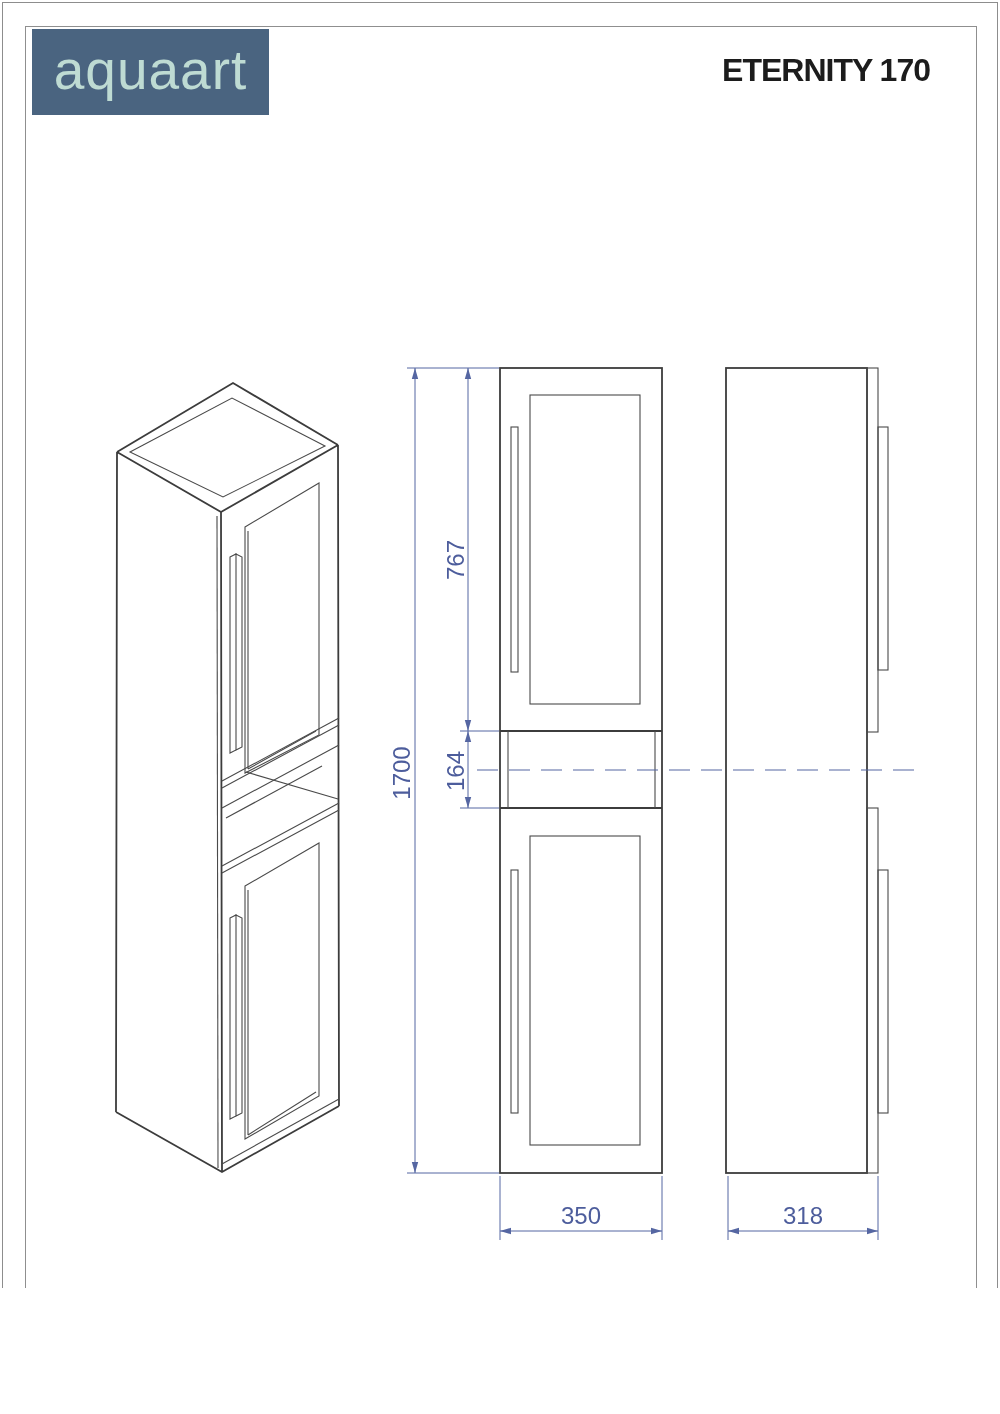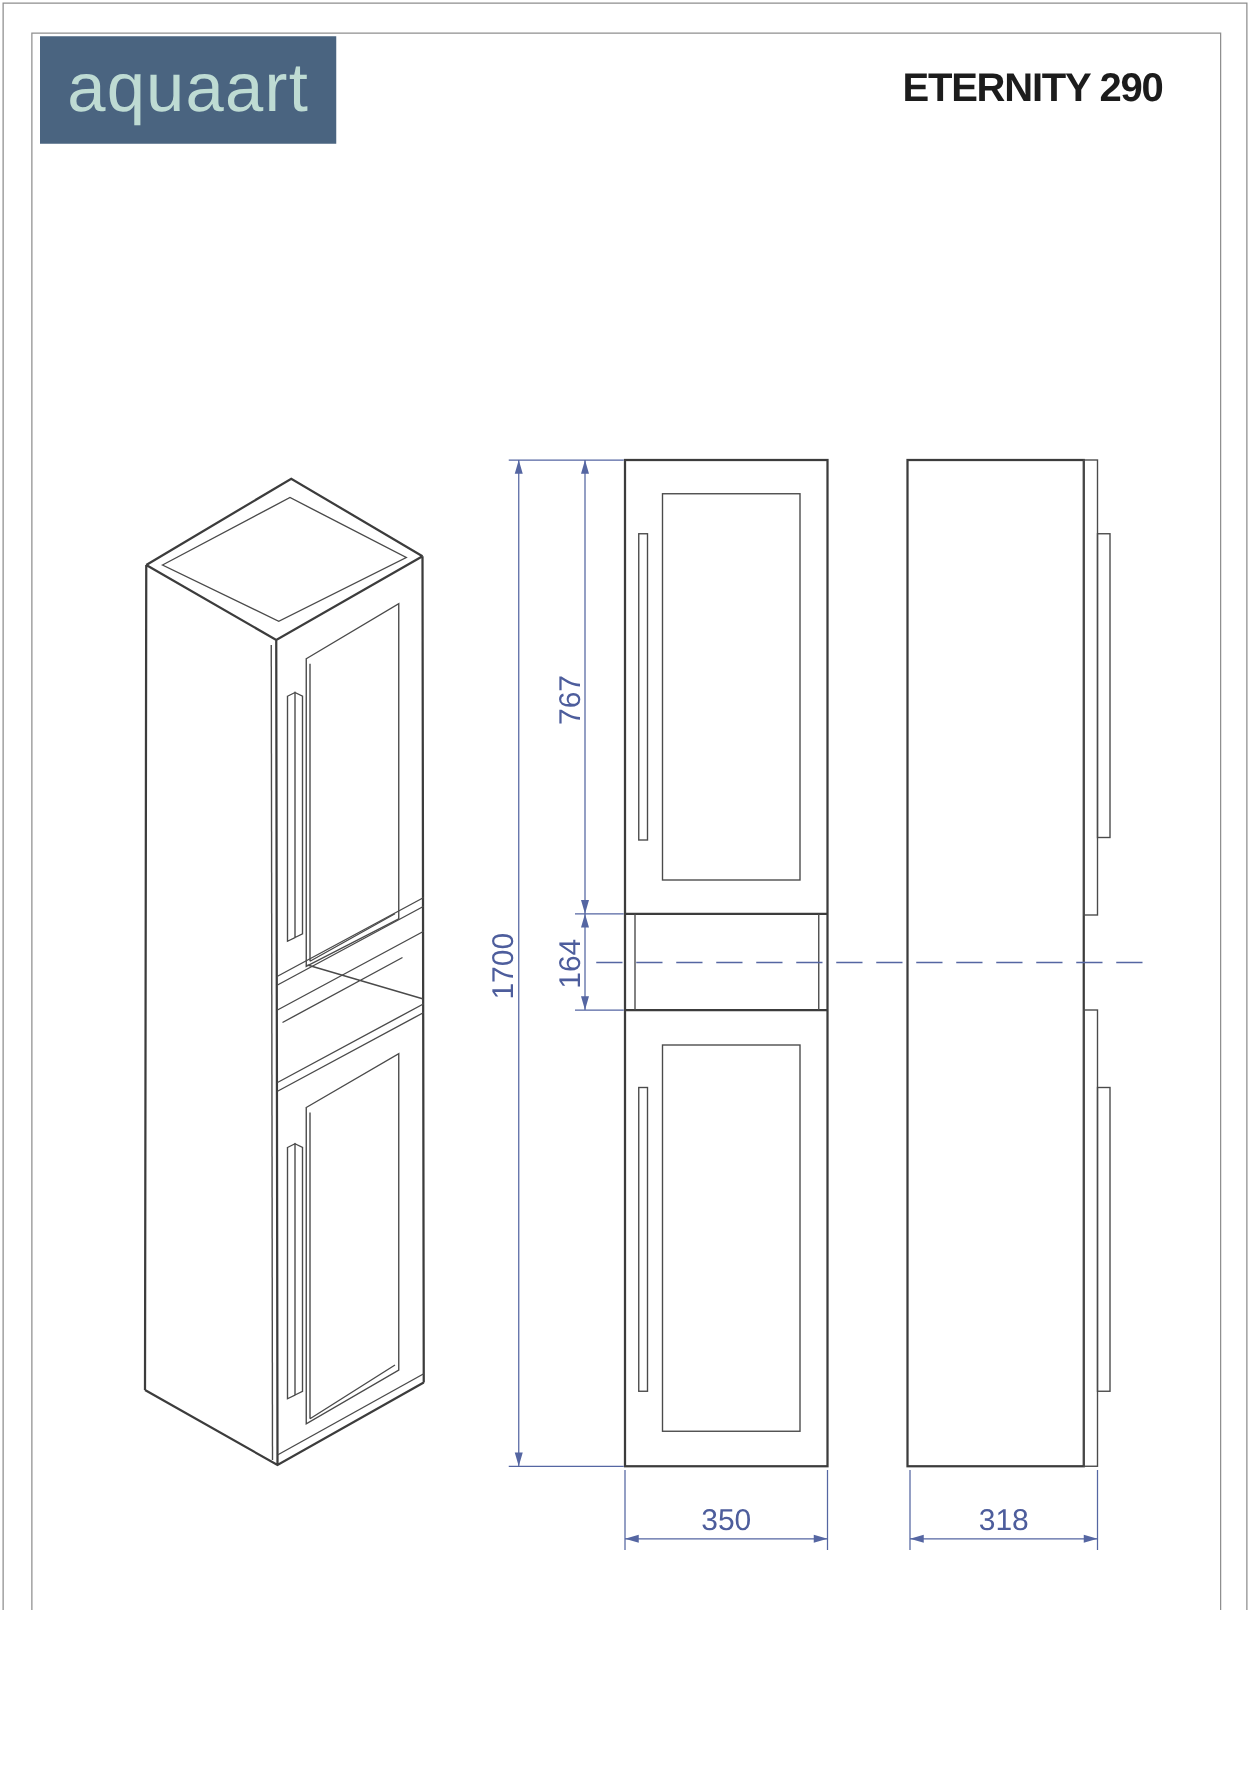--- a/index.html
+++ b/index.html
@@ -42,21 +42,21 @@
 
 <div class="page">
 
   <div class="outer-border"></div>
   <div class="inner-frame"></div>
 
   <div class="logo">
     <span>aquaart</span>
   </div>
 
-  <div class="title">ETERNITY 290</div>
+  <div class="title">ETERNITY 170</div>
 
   <svg class="draw" width="1000" height="1414" viewBox="0 0 1000 1414">
 
     <g>
 
       <path class="o" d="M117,452 L233,383 L338,445 M117,452 L221,512 L338,445
                          M117,452 L116,1112 M221,512 L222,1172 M338,445 L339,1106
                          M116,1112 L222,1172 L339,1106"></path>
 
       <path class="i" d="M130,452 L232,398 L325,446 L223,497 Z"></path>

